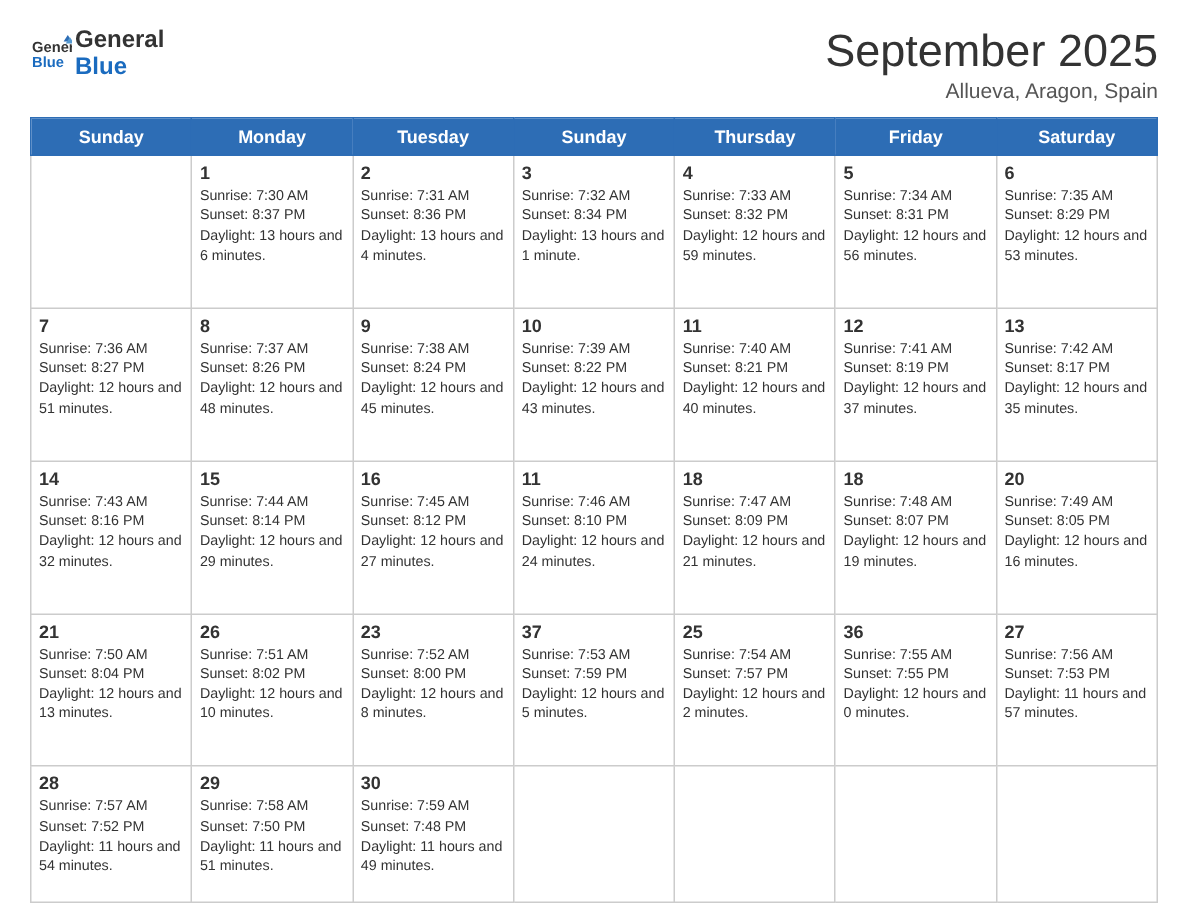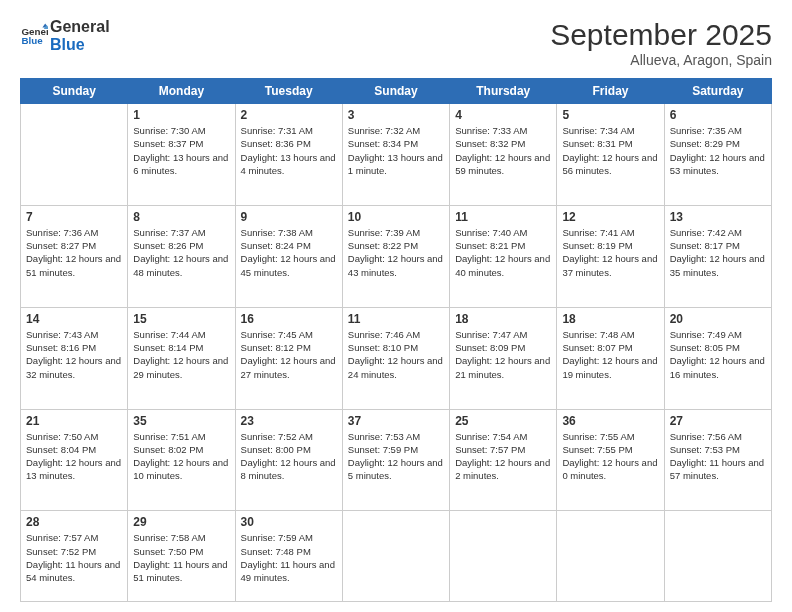--- a/index.html
+++ b/index.html
@@ -291,21 +291,21 @@
         <tr>
           <td>
           <span class="day-num">21</span>
           <div class="cell-info">
             Sunrise: 7:50 AM<br>
             Sunset: 8:04 PM<br>
             Daylight: 12 hours and 13 minutes.
           </div>
         </td>
           <td>
-          <span class="day-num">35</span>
+          <span class="day-num">26</span>
           <div class="cell-info">
             Sunrise: 7:51 AM<br>
             Sunset: 8:02 PM<br>
             Daylight: 12 hours and 10 minutes.
           </div>
         </td>
           <td>
           <span class="day-num">23</span>
           <div class="cell-info">
             Sunrise: 7:52 AM<br>

